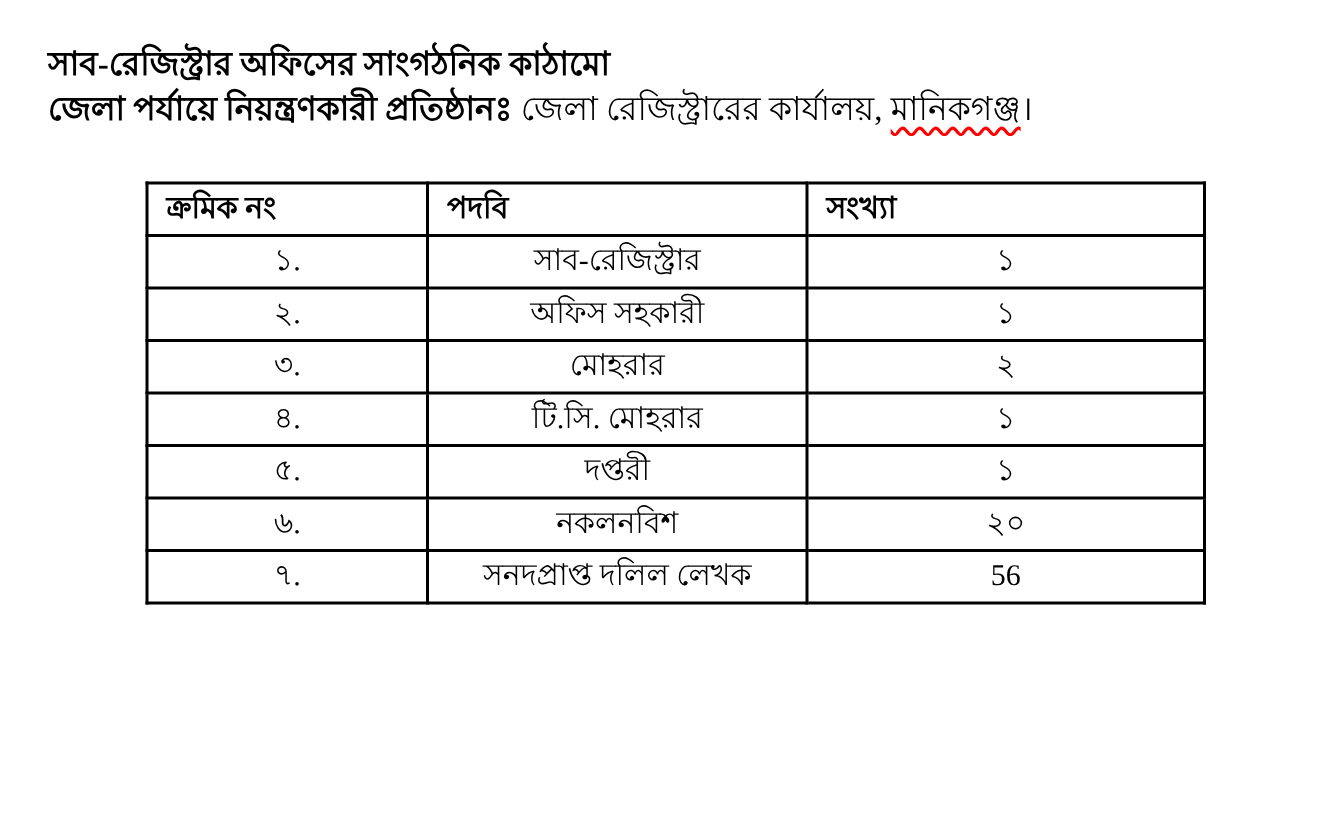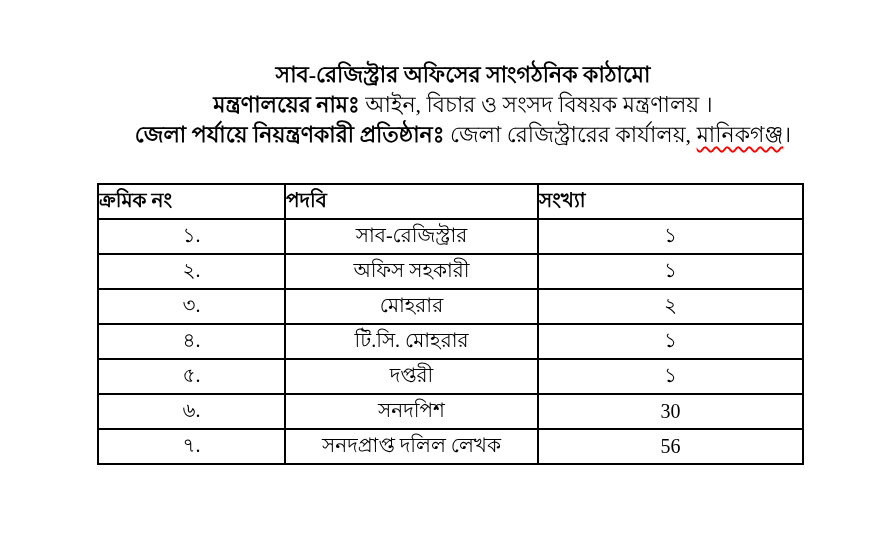--- a/index.html
+++ b/index.html
@@ -13,22 +13,21 @@
     color: #000000;
     font-family: "Liberation Serif", "DejaVu Serif", serif;
     overflow: hidden;
   }
   .page {
     position: relative;
     width: 894px;
     height: 546px;
   }
   .heading-block {
-    padding-top: 60px;
-    text-align: center;
+    padding-top: 28px;
     margin-left: 32px;
   }
   .heading-line {
     font-size: 22px;
     line-height: 30px;
     white-space: nowrap;
   }
   .bold {
     font-weight: 700;
   }
@@ -55,42 +54,39 @@
   .org-table td {
     border: 2px solid #000000;
     font-size: 20px;
     padding: 0;
     overflow: hidden;
   }
   .org-table thead tr { height: 28px; }
   .org-table tbody tr { height: 29px; }
   .org-table th {
     text-align: left;
+    padding-left: 12px;
     font-weight: 700;
     vertical-align: middle;
   }
   .org-table td {
     text-align: center;
     font-weight: 400;
     vertical-align: middle;
   }
 </style>
 </head>
 <body>
 
 <div class="page">
 
   <div class="heading-block">
 
     <div class="heading-line bold">সাব-রেজিস্ট্রার অফিসের সাংগঠনিক কাঠামো</div>
 
-    <div class="heading-line">
-      <span class="bold">মন্ত্রণালয়ের নামঃ</span>
-      <span class="reg">আইন, বিচার ও সংসদ বিষয়ক মন্ত্রণালয় ।</span>
-    </div>
 
 
 
     <div class="heading-line">
       <span class="bold">জেলা পর্যায়ে নিয়ন্ত্রণকারী প্রতিষ্ঠানঃ</span>
       <span class="reg">জেলা রেজিস্ট্রারের কার্যালয়,</span>
       <span class="reg misspelled">মানিকগঞ্জ</span><span class="reg">।</span>
     </div>
 
   </div>
@@ -129,22 +125,22 @@
         <td>টি.সি. মোহরার</td>
         <td>১</td>
       </tr>
       <tr>
         <td>৫.</td>
         <td>দপ্তরী</td>
         <td>১</td>
       </tr>
       <tr>
         <td>৬.</td>
-        <td>সনদপিশ</td>
-        <td>30</td>
+        <td>নকলনবিশ</td>
+        <td>২০</td>
       </tr>
       <tr>
         <td>৭.</td>
         <td>সনদপ্রাপ্ত দলিল লেখক</td>
         <td>56</td>
       </tr>
     </tbody>
   </table>
 
 </div>

